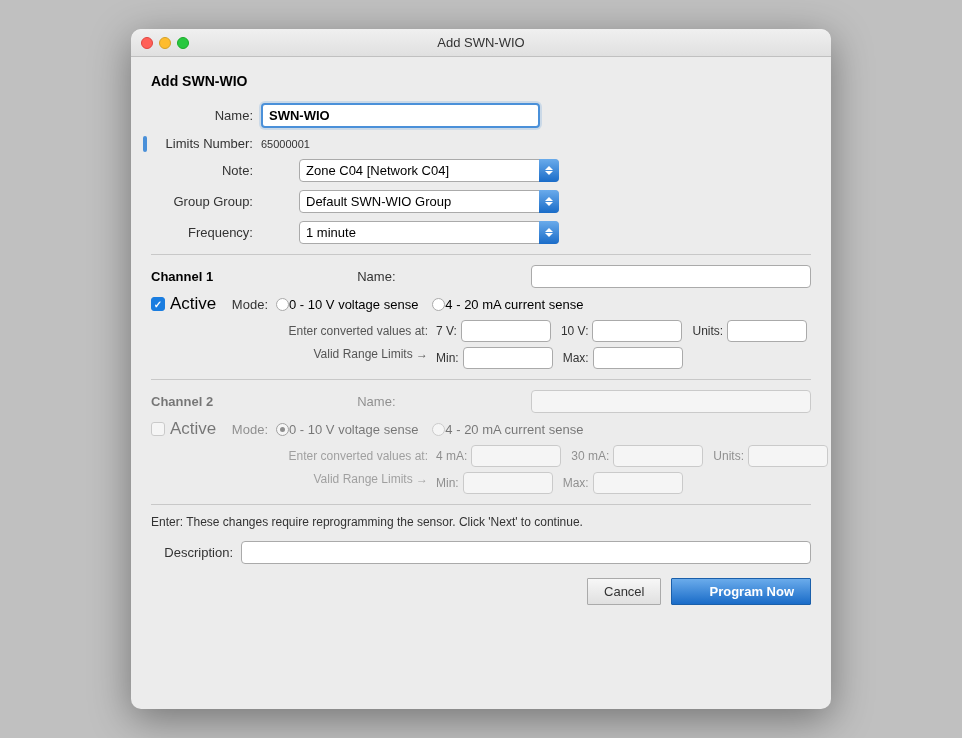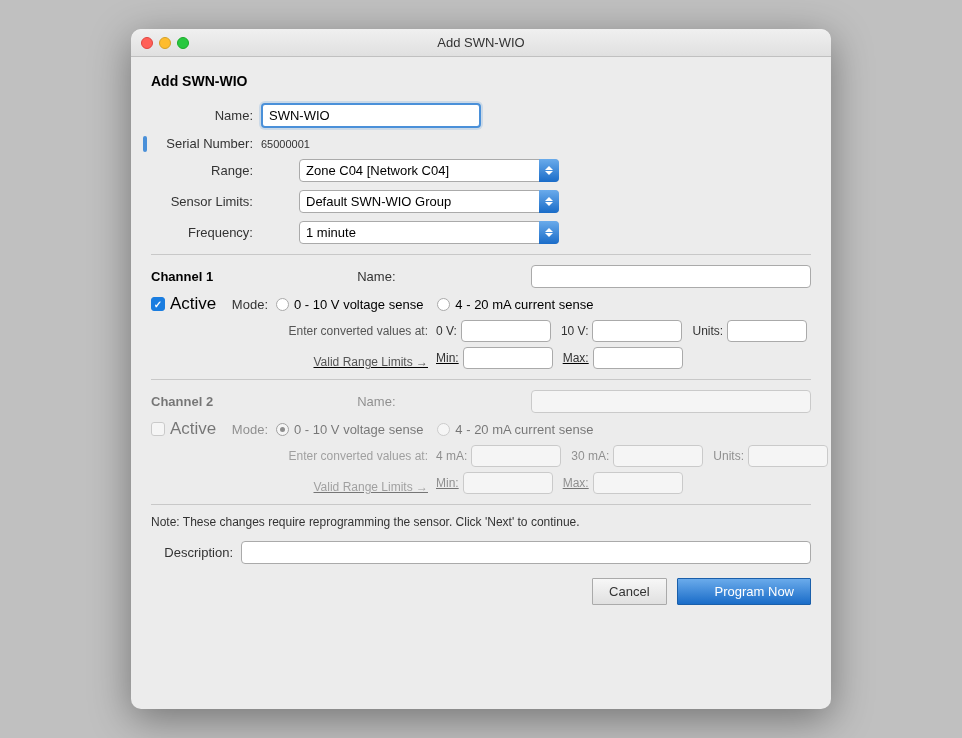--- a/index.html
+++ b/index.html
@@ -105,23 +105,24 @@
     .form-input {
       border: 1px solid #aaa;
       border-radius: 4px;
       padding: 3px 6px;
       font-size: 13px;
       background: white;
       outline: none;
     }
 
     .name-input {
-      width: 220px;
+      width: 279px;
       border: 2px solid #4a90d9;
       box-shadow: 0 0 0 2px rgba(74,144,217,0.2);
+      font-weight: bold;
     }
 
     .serial-value {
       font-size: 11px;
       color: #333;
     }
 
     .select-wrapper {
       position: relative;
       display: inline-block;
@@ -256,21 +257,20 @@
 
     .radio-group {
       display: flex;
       align-items: center;
       gap: 14px;
     }
 
     .radio-option {
       display: flex;
       align-items: center;
-      gap: 5px;
       cursor: pointer;
     }
 
     .radio-btn {
       width: 13px;
       height: 13px;
       border-radius: 50%;
       border: 1px solid #aaa;
       background: white;
       display: flex;
@@ -324,24 +324,23 @@
       font-size: 12px;
     }
 
     .units-input {
       width: 80px;
       font-size: 12px;
     }
 
     .range-row {
       display: flex;
-      align-items: flex-end;
+      align-items: flex-start;
       margin-bottom: 5px;
       padding-left: 125px;
-      text-decoration: underline;
     }
 
     .range-label {
       font-size: 12px;
       color: #555;
       min-width: 160px;
       text-align: right;
       padding-right: 8px;
     }
 
@@ -387,21 +386,21 @@
     .btn-cancel {
       background: linear-gradient(to bottom, #f7f7f7, #e0e0e0);
       border-color: #aaa;
       color: #333;
     }
 
     .btn-primary {
       background: linear-gradient(to bottom, #6aabeb, #1a6cc8);
       border-color: #1a5faa;
       color: white;
-      font-weight: 400;
+      font-weight: 700;
       padding-left: 37px;
     }
 
     .disabled-section {
       opacity: 0.5;
     }
   </style>
 </head>
 <body>
 
@@ -421,40 +420,40 @@
     <div class="page-title">Add SWN-WIO</div>
 
     <div class="form-row">
       <span class="form-label">Name:</span>
       <input type="text" class="form-input name-input" value="SWN-WIO" style="">
     </div>
 
     <div class="form-row">
       <span class="form-label with-indicator">
         <span class="indicator"></span>
-        <span>Serial Number:</span>
+        <span>Limits Number:</span>
       </span>
       <span class="serial-value">65000001</span>
     </div>
 
     <div class="form-row">
-      <span class="form-label">Range:</span>
+      <span class="form-label">Note:</span>
       <div class="select-wrapper">
         <select class="form-select">
           <option>Zone C04 [Network C04]</option>
         </select>
         <div class="select-arrow">
           <div class="arrow-up"></div>
           <div class="arrow-down"></div>
         </div>
       </div>
     </div>
 
     <div class="form-row">
-      <span class="form-label">Sensor Limits:</span>
+      <span class="form-label">Group Group:</span>
       <div class="select-wrapper">
         <select class="form-select">
           <option>Default SWN-WIO Group</option>
         </select>
         <div class="select-arrow">
           <div class="arrow-up"></div>
           <div class="arrow-down"></div>
         </div>
       </div>
     </div>
@@ -499,21 +498,21 @@
           <div class="radio-option">
             <div class="radio-btn"></div>
             <span>4 - 20 mA current sense</span>
           </div>
         </div>
       </div>
 
       <div class="values-row">
         <span class="values-label">Enter converted values at:</span>
         <div class="value-group">
-          <span class="value-key">0 V:</span>
+          <span class="value-key">7 V:</span>
           <input type="text" class="form-input value-input" value="" style="">
         </div>
         <div class="value-group">
           <span class="value-key">10 V:</span>
           <input type="text" class="form-input value-input" value="" style="">
         </div>
         <div class="value-group">
           <span class="value-key">Units:</span>
           <input type="text" class="form-input units-input" value="" style="">
         </div>
@@ -584,21 +583,21 @@
         </div>
         <div class="value-group">
           <span class="value-key">Max:</span>
           <input type="text" class="form-input value-input" value="" style="">
         </div>
       </div>
     </div>
 
     <hr class="divider">
 
-    <p class="note-text">Note: These changes require reprogramming the sensor. Click 'Next' to continue.</p>
+    <p class="note-text">Enter: These changes require reprogramming the sensor. Click 'Next' to continue.</p>
 
     <div class="description-row">
       <span class="desc-label">Description:</span>
       <input type="text" class="form-input desc-input" value="" style="">
     </div>
 
     <div class="button-row">
       <button class="btn btn-cancel">Cancel</button>
       <button class="btn btn-primary">Program Now</button>
     </div>

